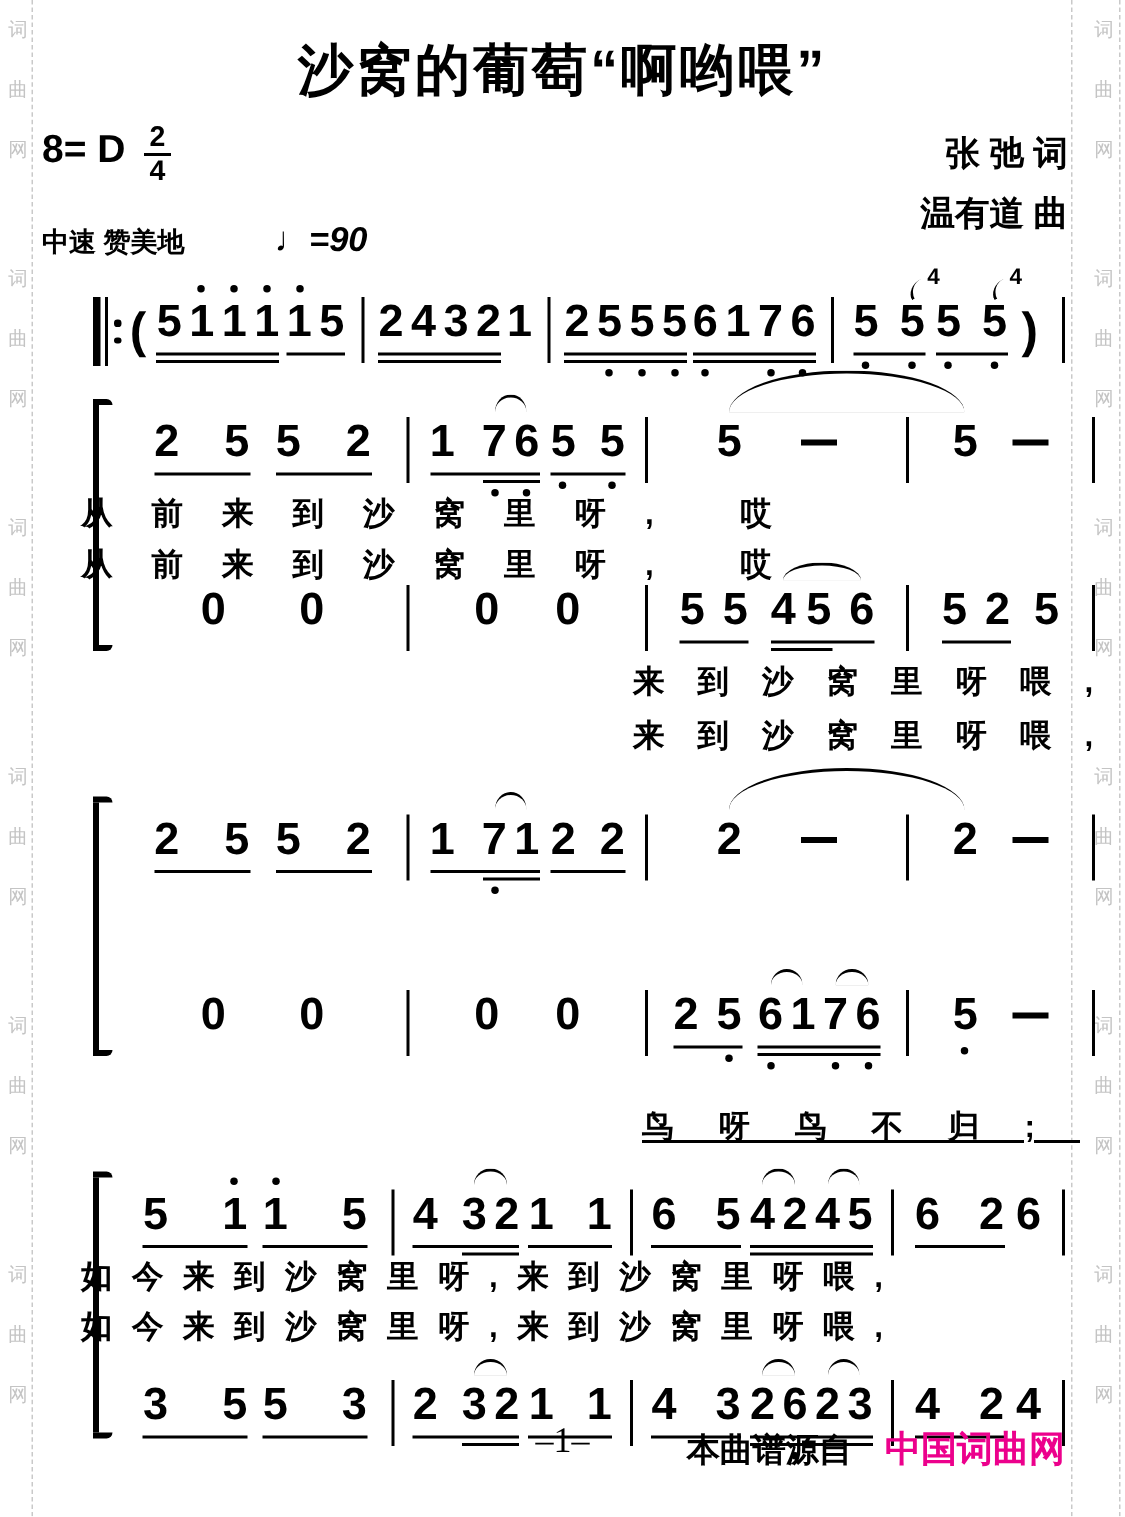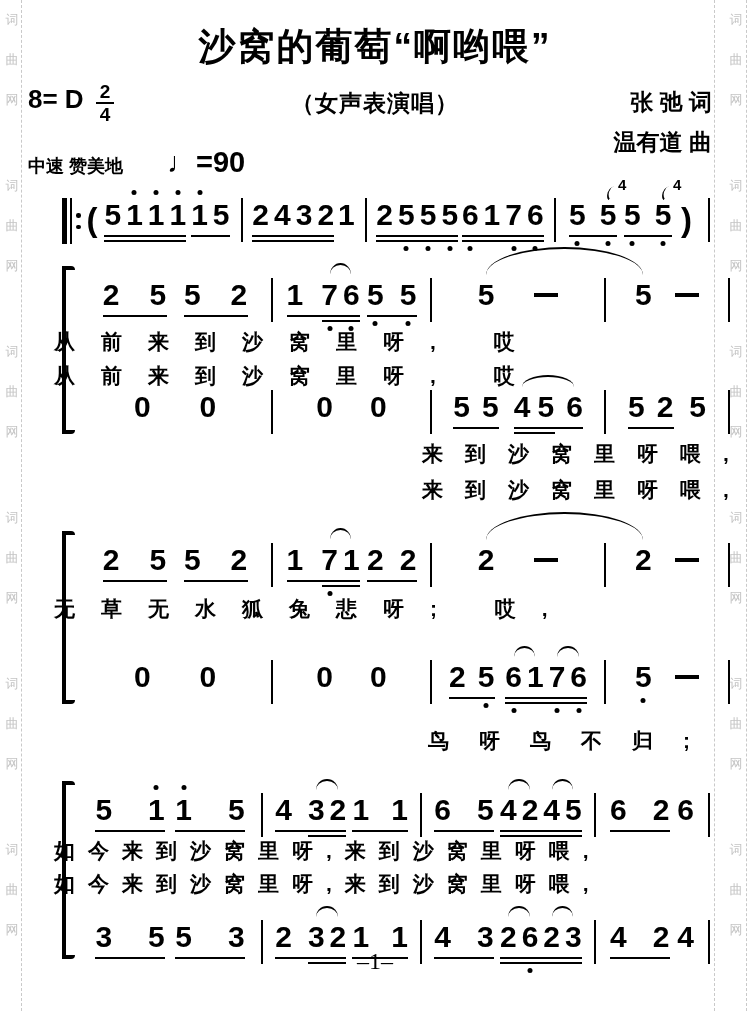--- a/index.html
+++ b/index.html
@@ -21,21 +21,21 @@
             font-size:23px;font-weight:700;letter-spacing:1px;}
   .keyrow{position:absolute;left:28px;top:84px;display:flex;align-items:flex-start;
           font-size:26px;font-weight:700;}
   .frac{display:inline-flex;flex-direction:column;align-items:center;margin-left:12px;
         font-size:19px;line-height:1.05;margin-top:-2px;}
   .frac .den{border-top:2px solid #000;padding:1px 4px 0 4px;}
   .credits{position:absolute;right:38px;top:82px;text-align:right;font-size:23px;
            font-weight:700;line-height:40px;}
   .temporow{position:absolute;left:28px;top:146px;display:flex;align-items:baseline;
             font-size:18px;font-weight:700;}
-  .metronome{margin-left:44px;font-size:29px;}
+  .metronome{margin-left:60px;font-size:23px;font-style:italic;}
 
   
   .mline{position:absolute;display:flex;align-items:flex-start;padding-top:26px;height:78px;}
   .measure{display:flex;justify-content:space-evenly;align-items:flex-start;flex:0 0 auto;}
   .grp{display:inline-flex;align-items:flex-start;position:relative;padding-bottom:16px;}
   .grp .nt+.nt{margin-left:var(--g,5px);}
   .nt{position:relative;display:inline-block;}
   .dig{display:inline-block;font-size:30px;font-weight:700;line-height:34px;
        font-family:"Liberation Sans","DejaVu Sans",sans-serif;}
   .beam{position:absolute;height:2.5px;background:#000;}
@@ -139,21 +139,20 @@
         <div class="wm-char">词</div>
         <div class="wm-char">曲</div>
         <div class="wm-char">网</div>
       </div>
     </div>
   <div class="dash-v" style="left:21px"></div>
   <div class="dash-v" style="left:714px"></div>
   <div class="dash-v" style="left:746px"></div>
 
   <div class="title">沙窝的葡萄“啊哟喂”</div>
-  <div class="subtitle">（女声表演唱）</div>
 
   <div class="keyrow">
     <span>8= D</span>
     <span class="frac">
       <span class="num">2</span>
       <span class="den">4</span>
     </span>
   </div>
 
   <div class="credits">
@@ -430,22 +429,21 @@
           <span class="grp b0">
             <span class="nt note"><span class="dig note-digit">5</span><i class="dot lo octave-dot-low"></i></span>
           </span>
           <span class="dash half-note-dash"></span>
         </div>
         <span class="barline"></span>
         <i class="slur slur-arc" style="left: 428.625px; width: 21.6875px; top: 12px; height: 9px;"></i>
         <i class="slur slur-arc" style="left: 472px; width: 21.6875px; top: 12px; height: 9px;"></i>
       </div>
     <div></div>
-  <div class="lyrics-line" style="left: -6px; top: 78px; letter-spacing: 26px;">无草无水狐兔悲呀; 哎,</div>
-      <div class="lyrics-line" style="left: 368px; top: 210px; letter-spacing: 30px;">鸟呀鸟不归;</div>
+      <div class="lyrics-line" style="left: 368px; top: 220px; letter-spacing: 30px; text-decoration: underline;">鸟呀鸟不归;</div>
     </div>
 
   <div class="system" style="top:767px;height:210px">
     <i class="sysbrk" style="top:18px;height:170px"></i>
     <div class="mline" style="top:0;left:25px;width:640px">
         <div class="measure" style="width: 170px;">
           <span class="grp b1" style="--g: 36px;">
             <span class="nt note"><span class="dig note-digit">5</span></span>
             <span class="nt note"><i class="dot hi octave-dot-high"></i><span class="dig note-digit">1</span></span>
             <i class="beam" style="left: 0px; width: 70px; bottom: 11px;"></i>
@@ -562,14 +560,18 @@
         <i class="slur slur-arc" style="left: 231.219px; width: 21.6875px; top: 12px; height: 9px;"></i>
         <i class="slur slur-arc" style="left: 423.281px; width: 21.6875px; top: 12px; height: 9px;"></i>
         <i class="slur slur-arc" style="left: 466.656px; width: 21.6875px; top: 12px; height: 9px;"></i>
       </div>
     <div></div>
   <div class="lyrics-line" style="left: -6px; top: 70px; letter-spacing: 13px;">如今来到沙窝里呀,来到沙窝里呀喂,</div>
       <div class="lyrics-line" style="left: -6px; top: 103px; letter-spacing: 13px;">如今来到沙窝里呀,来到沙窝里呀喂,</div>
     </div>
 
   <div class="page-number">–1–</div>
+  <div class="source">
+    <span>本曲谱源自</span>
+    <span class="brand" id="brand" style="color: rgb(236, 0, 140);">中国词曲网</span>
+  </div>
 
 </div>
 
 </body></html>

